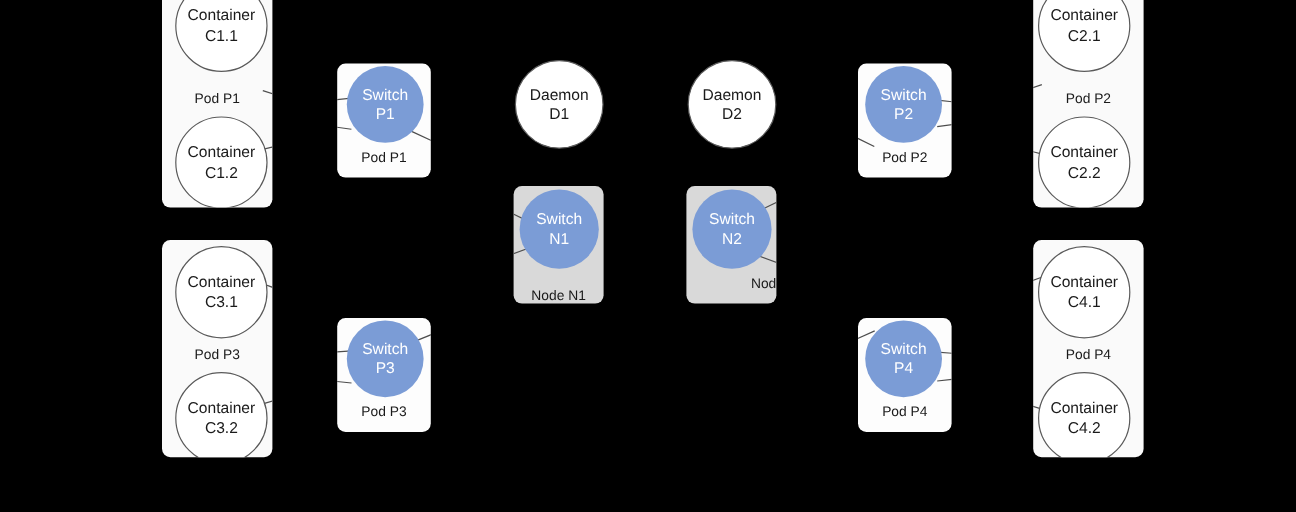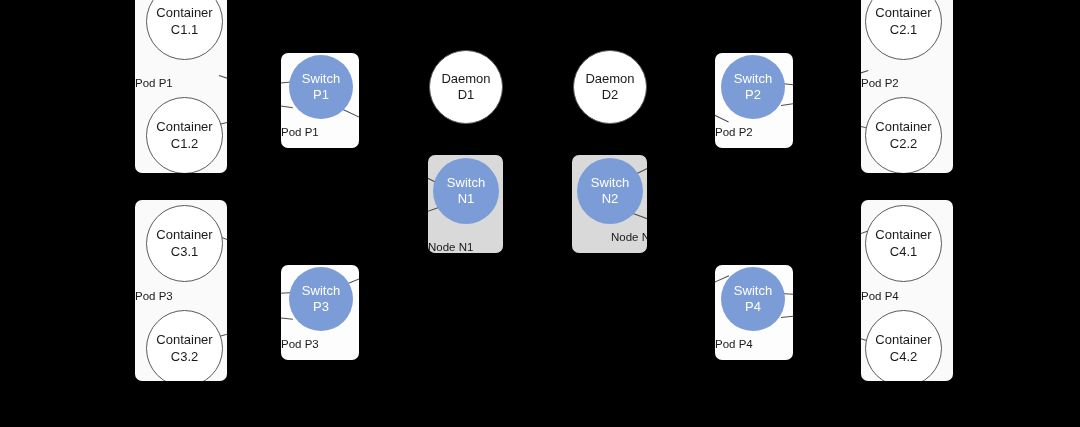--- a/index.html
+++ b/index.html
@@ -51,21 +51,21 @@
     font-size: 13px;
     border: none;
   }
   .circle .l1, .circle .l2 { display: block; white-space: nowrap; }
 
   
   .caption {
     position: absolute;
     left: 0;
     width: 100%;
-    text-align: left;
+    text-align: center;
     font-size: 11.5px;
     color: #1a1a1a;
     white-space: nowrap;
   }
 
   
   .stub {
     position: absolute;
     background: #4d4d4d;
     height: 1px;

